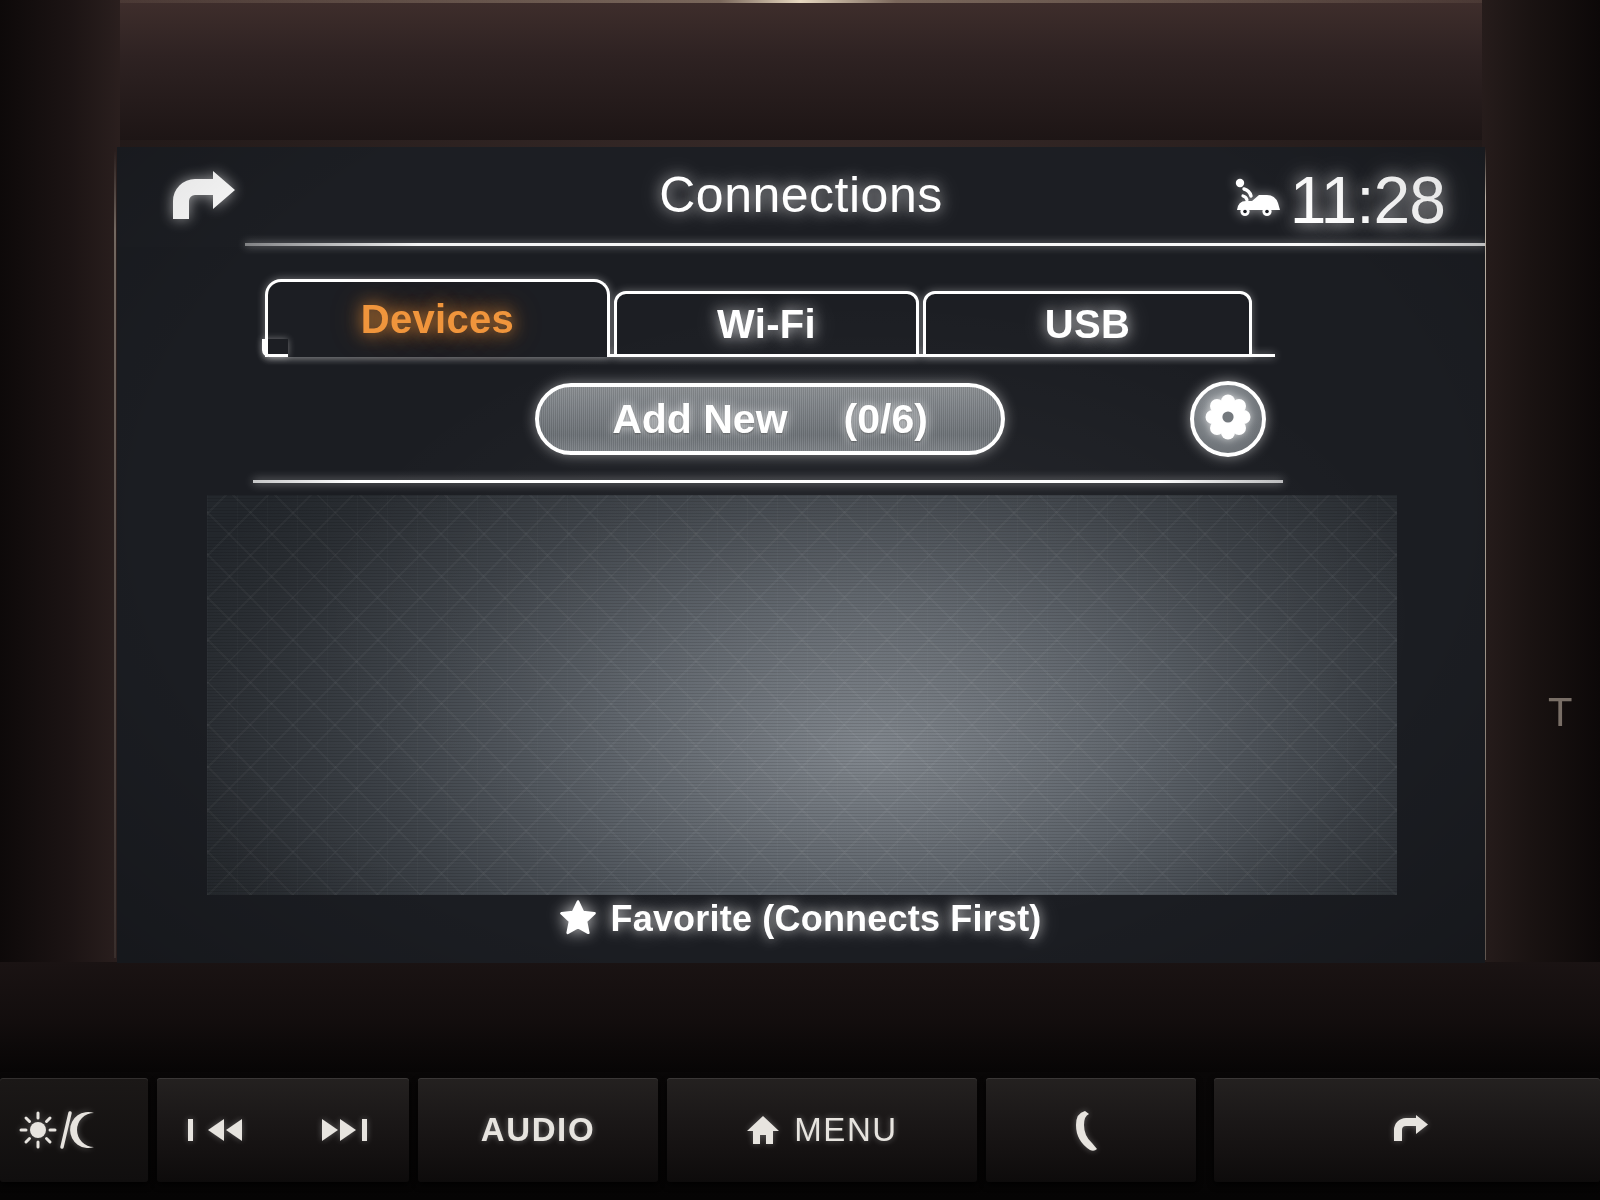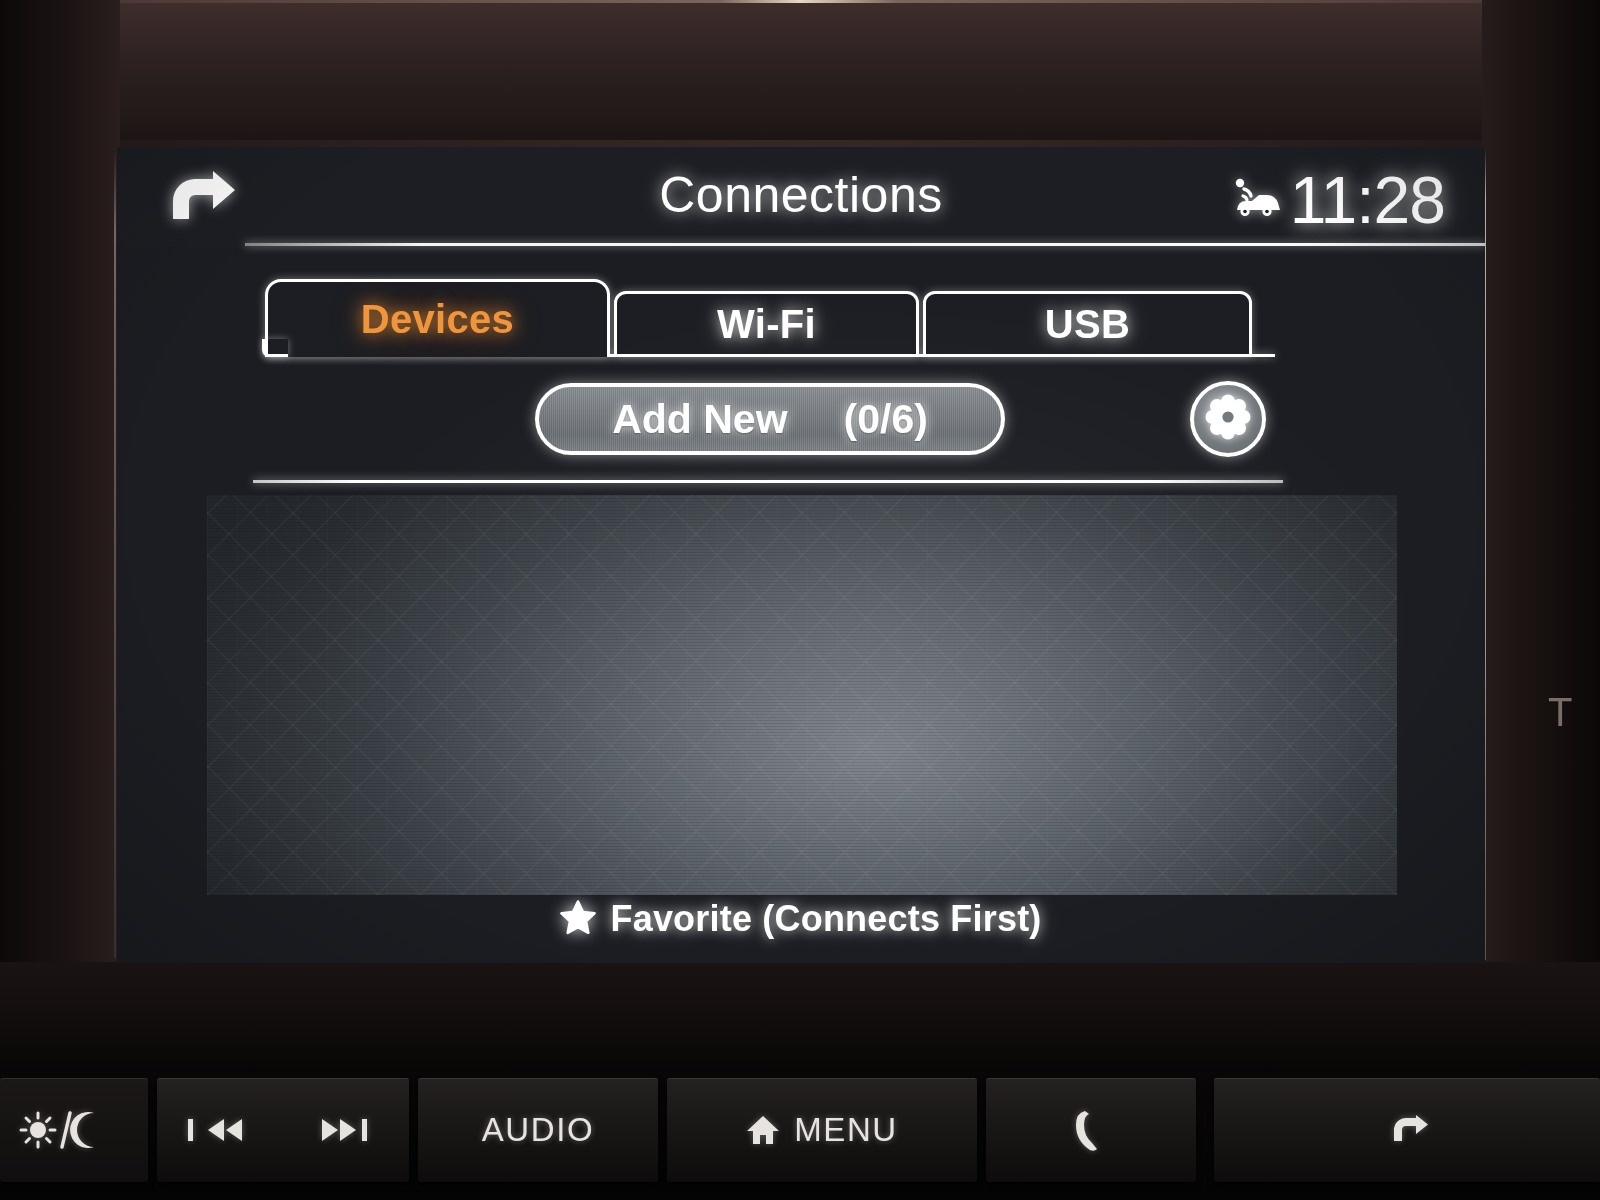--- a/index.html
+++ b/index.html
@@ -294,21 +294,21 @@
     font-size: 33px;
     letter-spacing: 1.6px;
     box-shadow: inset 0 1px 0 rgba(255,255,255,0.10), 0 3px 6px rgba(0,0,0,0.8);
   }
   .hw-gap { width: 9px; }
   .hw-label { text-shadow: 0 0 6px rgba(255,255,255,0.35); }
   .hw-icon { display: flex; align-items: center; filter: drop-shadow(0 0 3px rgba(255,255,255,0.3)); }
 
   .hw-bright   { flex: 0 0 148px; background: linear-gradient(180deg,#1b1817 0%, #100e0e 100%); }
   .hw-track    { flex: 0 0 252px; }
-  .hw-audio    { flex: 0 0 240px; }
+  .hw-audio    { flex: 0 0 240px; font-weight: bold; }
   .hw-menu     { flex: 0 0 310px; }
   .hw-phone    { flex: 0 0 210px; }
   .hw-camera   { flex: 0 0 246px; }
   .hw-back     { flex: 1 1 auto; }
 </style>
 </head>
 <body>
 
 <div id="root">
 

